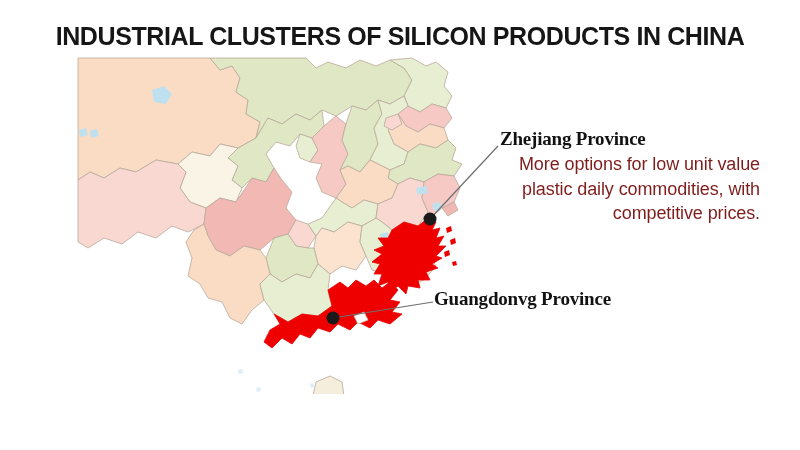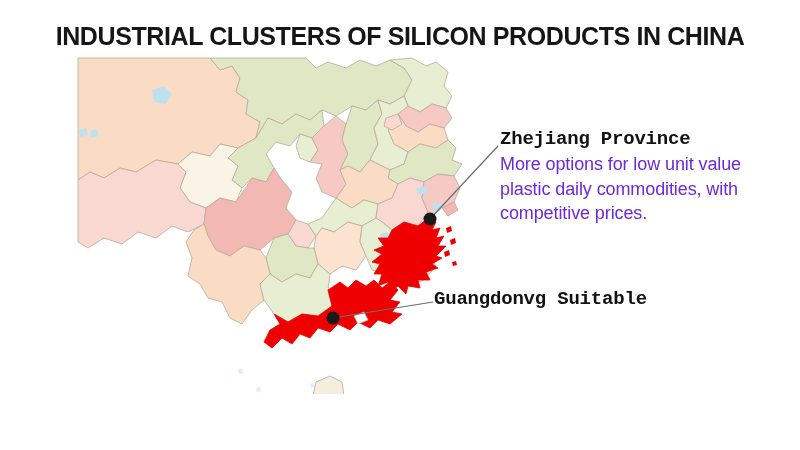--- a/index.html
+++ b/index.html
@@ -43,36 +43,37 @@
     display: block;
     width: 430px;
     height: 392px;
   }
   .annotation {
     position: absolute;
     width: 260px;
     color: #121212;
   }
   .annotation-heading {
-    font-family: Liberation Mono, monospace;
+    font-family: Liberation Serif, serif;
     font-weight: bold;
     font-size: 19px;
     letter-spacing: -0.2px;
     line-height: 22px;
     margin: 0 0 2px 0;
     white-space: nowrap;
   }
   .annotation-body {
     font-family: "Liberation Sans", sans-serif;
     font-weight: normal;
     font-size: 18px;
     line-height: 24.5px;
     letter-spacing: -0.1px;
     margin: 0;
-    color: #6d28d9;
+    color: #7f1d1d;
+    text-align: right;
   }
   #annotation-zhejiang { left: 500px; top: 128px; }
   #annotation-guangdong { left: 434px; top: 288px; }
   #leader-layer {
     position: absolute;
     left: 0;
     top: 0;
     width: 800px;
     height: 450px;
     pointer-events: none;
@@ -210,16 +211,16 @@
     <circle cx="430" cy="219" r="6.5" fill="#1a1a1a"></circle>
     <circle cx="333" cy="318" r="6.5" fill="#1a1a1a"></circle>
   </svg>
 
   <div class="annotation" id="annotation-zhejiang">
     <div class="annotation-heading">Zhejiang Province</div>
     <div class="annotation-body">More options for low unit value plastic daily commodities, with competitive prices.</div>
   </div>
 
   <div class="annotation" id="annotation-guangdong">
-    <div class="annotation-heading">Guangdonvg Suitable</div>
+    <div class="annotation-heading">Guangdonvg Province</div>
   </div>
 
 </div>
 
 </body></html>

